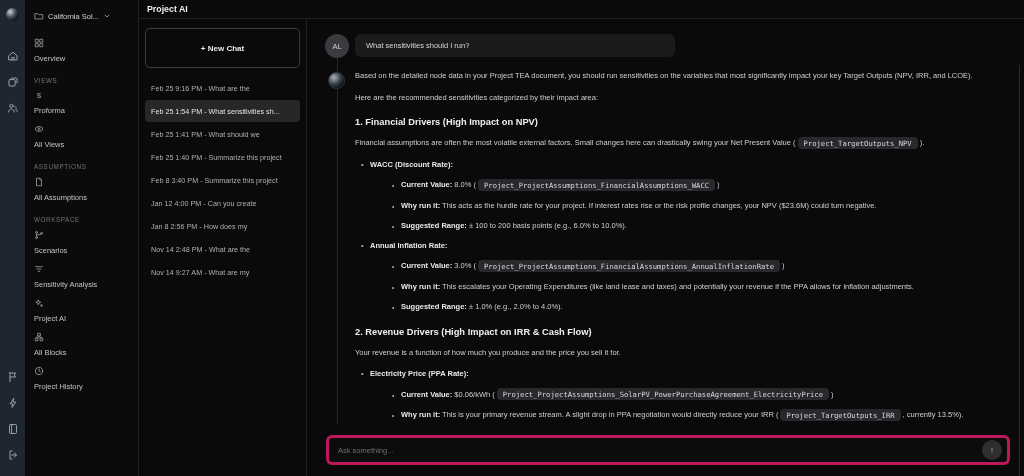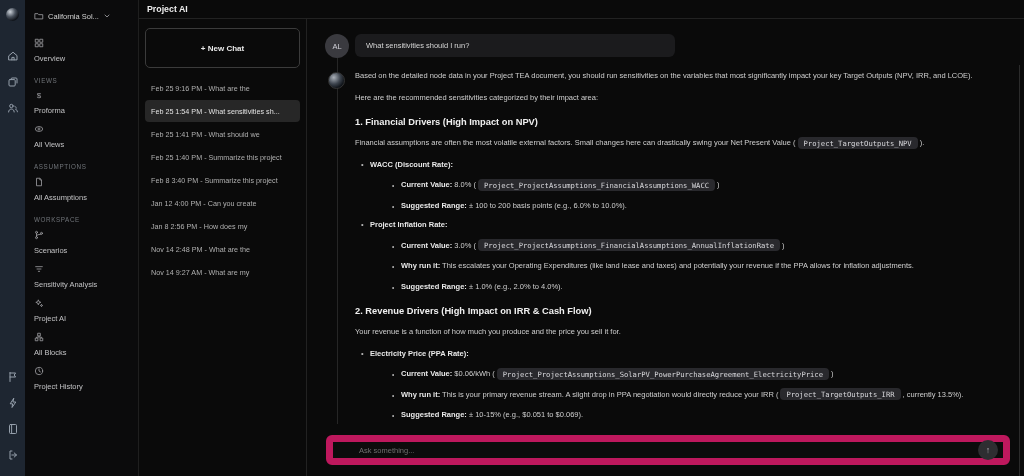--- a/index.html
+++ b/index.html
@@ -106,22 +106,22 @@
   .chip {
     font-family:"DejaVu Sans Mono", monospace; font-size:7.2px;
     background:#29292d; color:#d8d8dc; padding:1.5px 6px; border-radius:4px;
     margin:0 2px; white-space:nowrap; cursor:pointer;
   }
   .chip:empty, .seg:empty { display:none; }
 
   
   .composer {
     position:absolute; left:19px; right:14px; bottom:11px; height:30px;
-    border:7px solid #be185d; border-radius:6px; background:#0c0c0c;
-    display:flex; align-items:center; padding:0 5px 0 26px;
+    border:3px solid #be185d; border-radius:6px; background:#0c0c0c;
+    display:flex; align-items:center; padding:0 5px 0 9px;
   }
   .composer input {
     flex:1; background:transparent; border:none; outline:none;
     color:#bcbcbc; font-size:7.5px; font-family:"Liberation Sans", sans-serif;
   }
   .composer input::placeholder { color:#6f6f6f; }
   .send-btn {
     width:20px; height:20px; border-radius:50%; background:#2e2e31; flex-shrink:0;
     color:#a9a9af; font-size:9px; display:flex; align-items:center; justify-content:center;
     cursor:pointer;
@@ -318,25 +318,26 @@
 
         <p>Based on the detailed node data in your Project TEA document, you should run sensitivities on the variables that most significantly impact your key Target Outputs (NPV, IRR, and LCOE).</p>
         <p>Here are the recommended sensitivities categorized by their impact area:</p>
 
         <div class="sec-heading">1. Financial Drivers (High Impact on NPV)</div>
         <p><span class="seg">Financial assumptions are often the most volatile external factors. Small changes here can drastically swing your Net Present Value (</span><span class="chip">Project_TargetOutputs_NPV</span><span class="seg">).</span></p>
 
         <div class="li1">
           <span class="li1-title">WACC (Discount Rate):</span>
           <div class="li2"><span class="b seg">Current Value:</span><span class="seg"> 8.0% (</span><span class="chip">Project_ProjectAssumptions_FinancialAssumptions_WACC</span><span class="seg">)</span></div>
+          <div class="li2"><span class="b seg">Why run it:</span><span class="seg"> This acts as the hurdle rate for your project. If interest rates rise or the risk profile changes, your NPV ($23.6M) could turn negative.</span></div>
           <div class="li2"><span class="b seg">Suggested Range:</span><span class="seg"> ± 100 to 200 basis points (e.g., 6.0% to 10.0%).</span></div>
         </div>
 
         <div class="li1">
-          <span class="li1-title">Project Inflation Rate:</span>
+          <span class="li1-title">Annual Inflation Rate:</span>
           <div class="li2"><span class="b seg">Current Value:</span><span class="seg"> 3.0% (</span><span class="chip">Project_ProjectAssumptions_FinancialAssumptions_AnnualInflationRate</span><span class="seg">)</span></div>
           <div class="li2"><span class="b seg">Why run it:</span><span class="seg"> This escalates your Operating Expenditures (like land lease and taxes) and potentially your revenue if the PPA allows for inflation adjustments.</span></div>
           <div class="li2"><span class="b seg">Suggested Range:</span><span class="seg"> ± 1.0% (e.g., 2.0% to 4.0%).</span></div>
         </div>
 
         <div class="sec-heading">2. Revenue Drivers (High Impact on IRR &amp; Cash Flow)</div>
         <p><span class="seg">Your revenue is a function of how much you produce and the price you sell it for.</span></p>
 
         <div class="li1">
           <span class="li1-title">Electricity Price (PPA Rate):</span>

